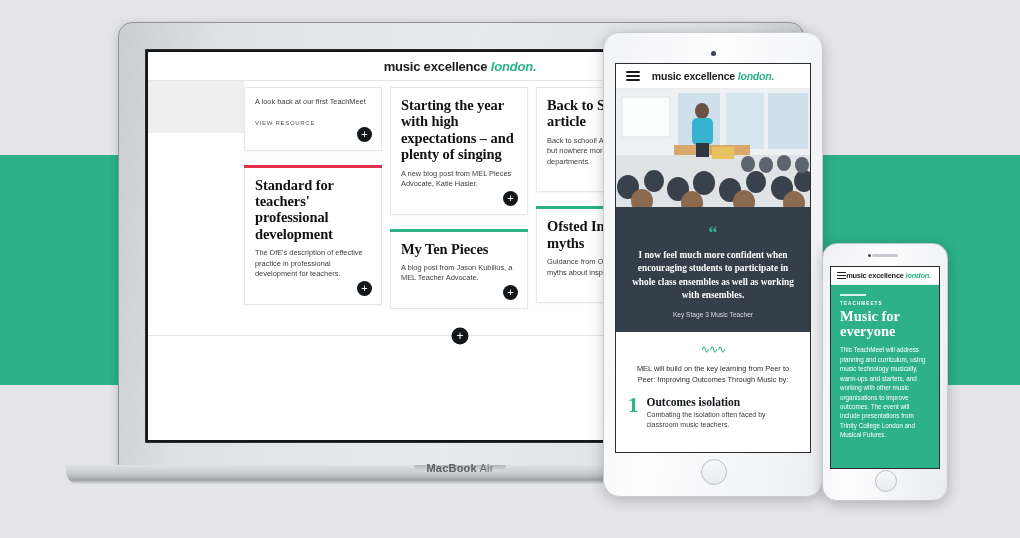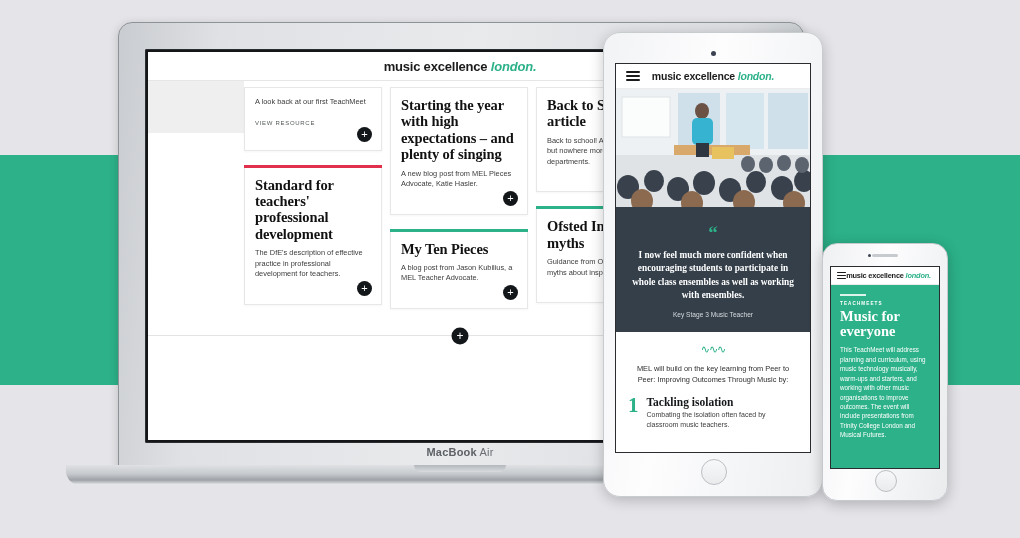--- a/index.html
+++ b/index.html
@@ -36,21 +36,21 @@
   .laptop-foot{
     position:absolute;left:-52px;top:443px;width:788px;height:20px;
     background:linear-gradient(180deg,#dfe1e4 0%,#c6c9cd 45%,#9ea2a7 75%,#eceef0 100%);
     border-radius:0 0 14px 14px;
   }
   .laptop-notch{
     position:absolute;left:50%;margin-left:-46px;top:443px;width:92px;height:7px;
     background:linear-gradient(180deg,#b4b8bd,#d8dade);border-radius:0 0 8px 8px;
   }
   .laptop-label{
-    position:absolute;left:0;right:0;top:424px;text-align:center;
+    position:absolute;left:0;right:0;top:440px;text-align:center;
     font-size:11px;color:#6a6e73;letter-spacing:.2px;
   }
   .laptop-label b{font-weight:700;color:#5d6166;}
 
   
   .site-header{
     height:28px;background:#fff;border-bottom:1px solid #e6e6e6;
     display:flex;align-items:center;justify-content:center;position:relative;
   }
   .brand{font-size:13px;font-weight:700;color:#1b1b1b;letter-spacing:-.2px;}
@@ -318,21 +318,21 @@
         <p class="q-text">I now feel much more confident when encouraging students to participate in whole class ensembles as well as working with ensembles.</p>
         <div class="q-attr">Key Stage 3 Music Teacher</div>
       </div>
 
       <div class="t-lower">
         <div class="squiggle">∿∿∿</div>
         <p class="t-lead">MEL will build on the key learning from Peer to Peer: Improving Outcomes Through Music by:</p>
         <div class="t-item">
           <div class="t-num">1</div>
           <div>
-            <h4>Tackling isolation</h4>
+            <h4>Outcomes isolation</h4>
             <p>Combating the isolation often faced by classroom music teachers.</p>
           </div>
         </div>
       </div>
     </div>
 
     <div class="tablet-home"></div>
   </div>
 
   <div class="phone">

